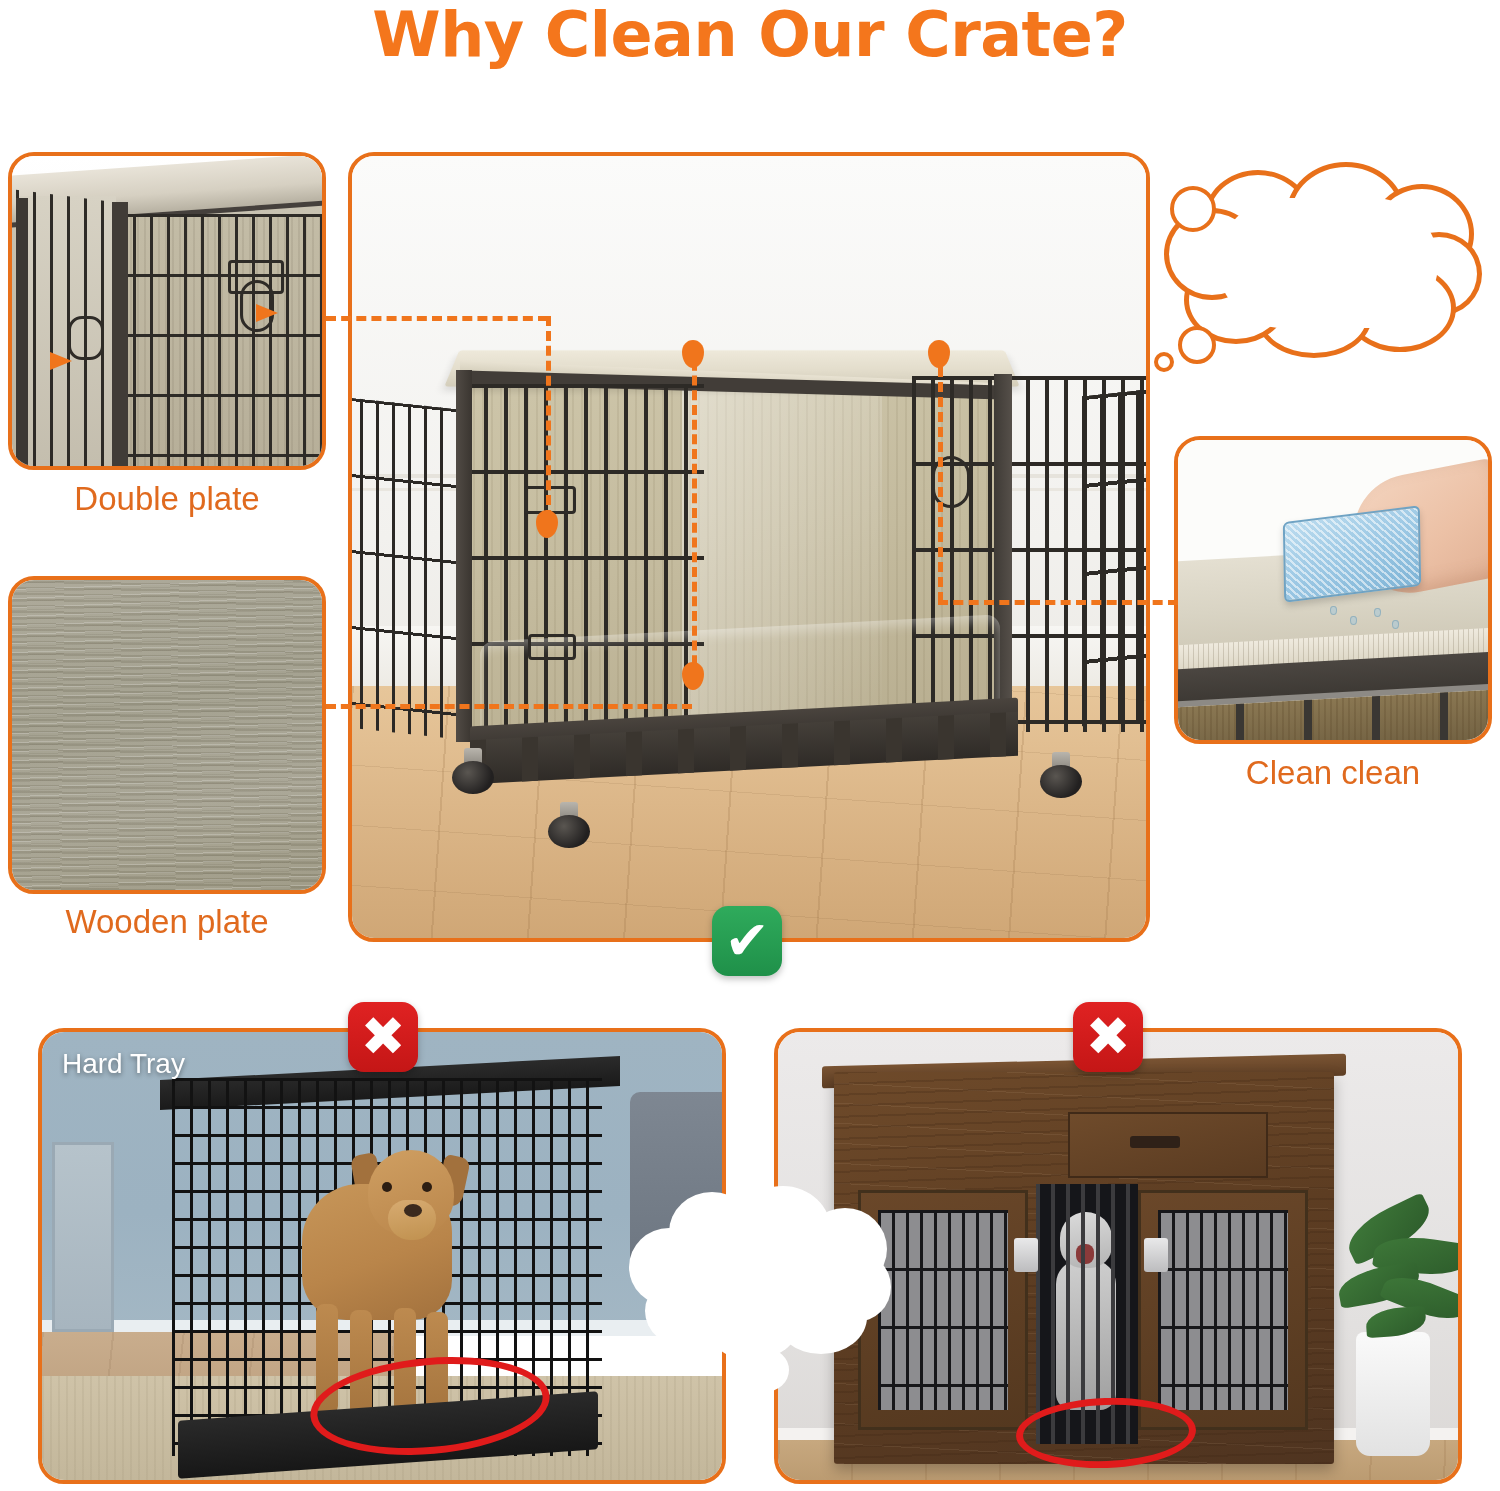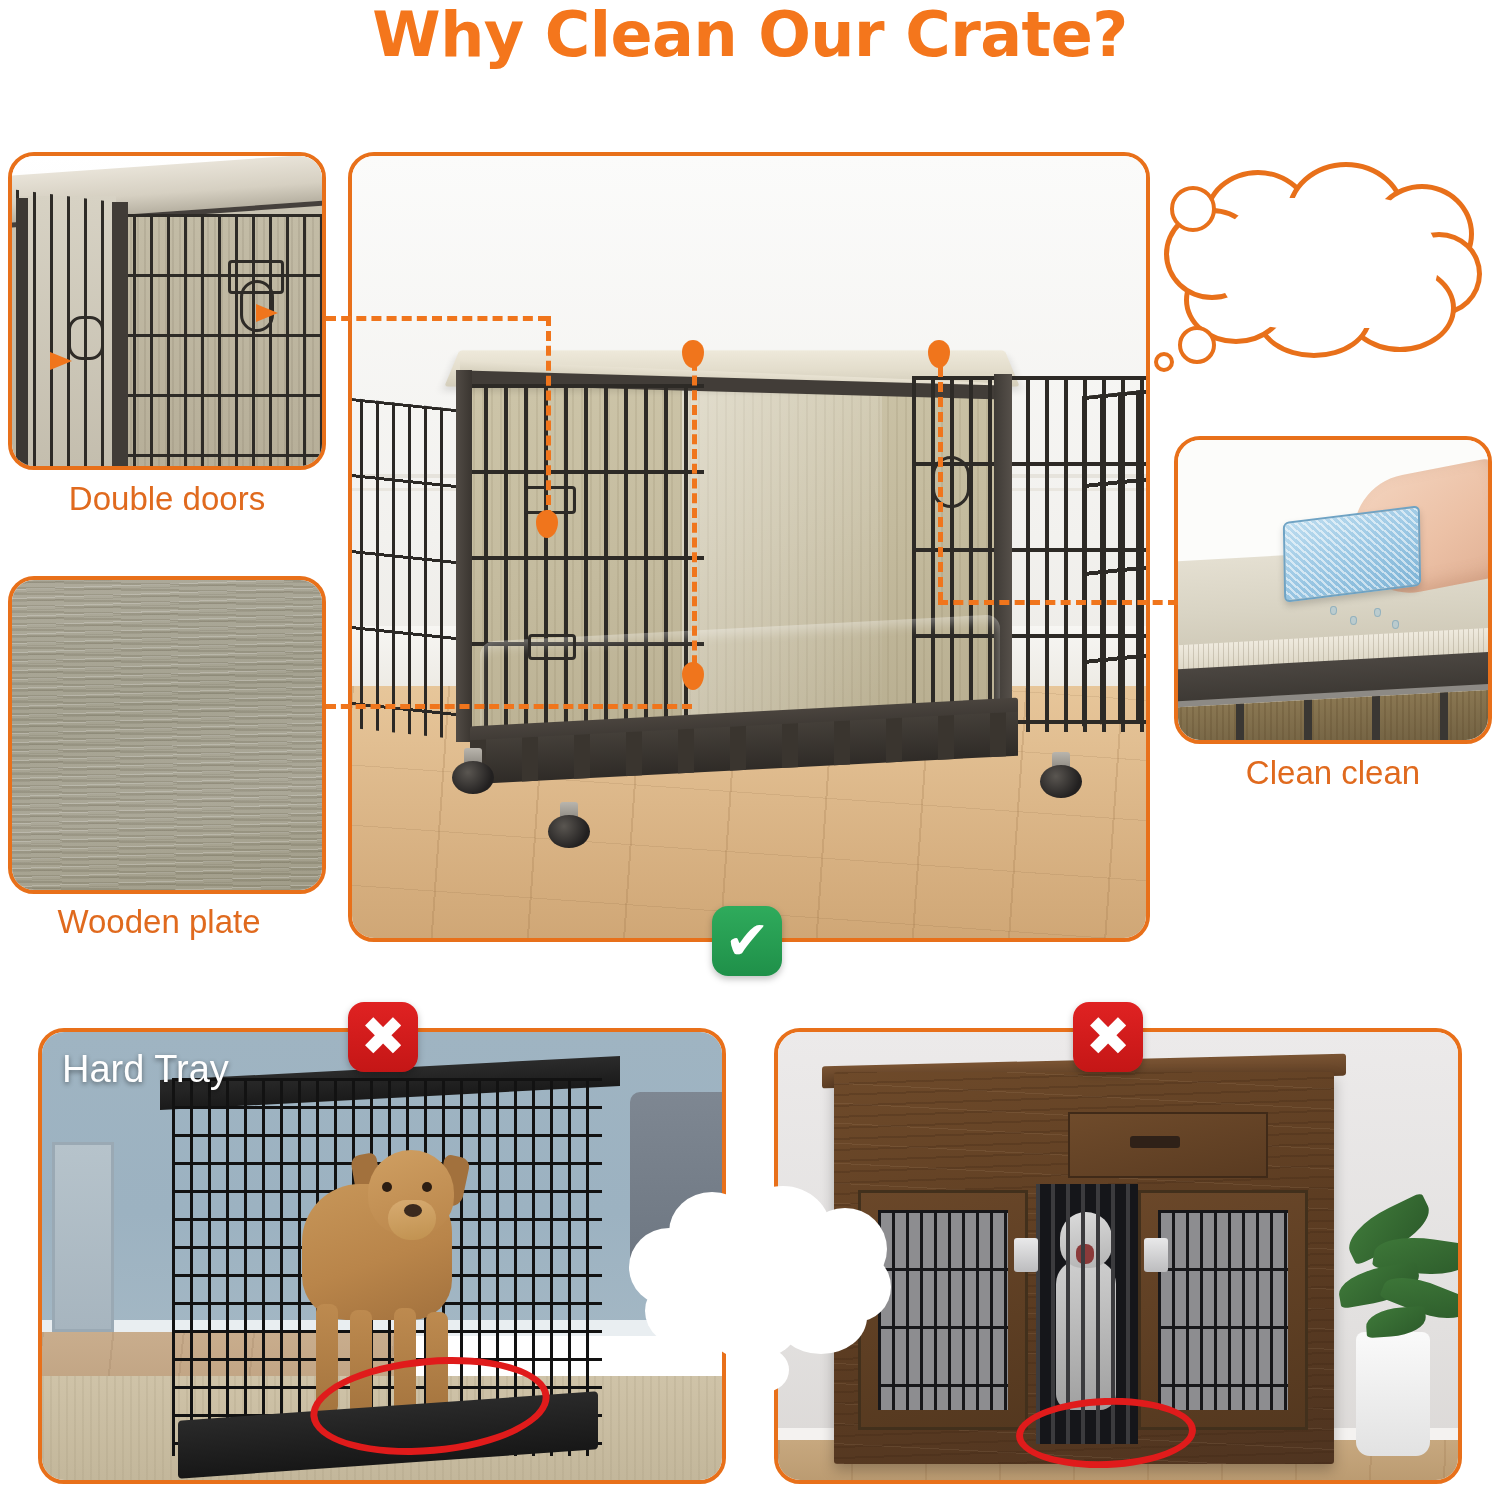--- a/index.html
+++ b/index.html
@@ -97,21 +97,21 @@
       repeating-linear-gradient(178deg,
         rgba(255,255,255,0.20) 0 1px,
         rgba(0,0,0,0.00) 1px 3px,
         rgba(90,84,66,0.13) 3px 4px,
         rgba(0,0,0,0.00) 4px 9px),
       repeating-linear-gradient(181deg,
         rgba(60,55,40,0.09) 0 2px,
         rgba(255,255,255,0.07) 2px 6px),
       linear-gradient(170deg,#a8a493 0%, #9e9b89 40%, #a5a190 70%, #99957f 100%);
   }
-  #cap-wood { left: 0; top: 903px; width: 318px; }
+  #cap-wood { left: 8px; top: 903px; width: 318px; }
 
   
   #p-clean { left: 1174px; top: 436px; width: 318px; height: 308px; }
   .ec-wall { position:absolute; inset:0; background:#fcfcfa; }
   .ec-topsurf {
     position:absolute; left:-10px; top:112px; width:350px; height:96px;
     background: linear-gradient(180deg,#e4dfd1 0%, #d9d4c4 55%, #cfc9b7 100%);
     transform: skewY(-3.2deg);
   }
   .ec-edge {
@@ -339,21 +339,21 @@
   .ru-dog { position:absolute; left:268px; top:180px; width:80px; height:214px; }
   .rdog-head { position:absolute; left:14px; top:0; width:52px; height:56px; background:linear-gradient(170deg,#dcdcdc,#b3b3b3); border-radius:26px 26px 22px 22px; }
   .rdog-body { position:absolute; left:10px; top:48px; width:60px; height:150px; background:linear-gradient(175deg,#cfcfcf,#9f9f9f); border-radius:24px 24px 16px 16px; }
   .rdog-mouth { position:absolute; left:30px; top:32px; width:18px; height:20px; background:#8a3a3a; border-radius:8px; }
   .ru-plantpot { position:absolute; left:578px; top:300px; width:74px; height:124px; background:linear-gradient(180deg,#fafafa,#e2e2e2); border-radius:8px 8px 14px 14px; }
   .leaf { position:absolute; background:linear-gradient(150deg,#3f7a3a,#2c5a2a); border-radius: 60% 10% 60% 10%; }
   .ru-ellipse { position:absolute; left:238px; top:366px; width:180px; height:70px; border:7px solid #E01B1B; border-radius:50%; transform: rotate(-2deg); z-index:12; }
   .ru-hinge { position:absolute; width:24px; height:34px; background:linear-gradient(180deg,#e9e9ea,#bcbcbe); border-radius:3px; }
 
   .photo-label {
-    position:absolute; color:#ffffff; font-size:38px; z-index:20;
+    position:absolute; color:#ffffff; font-size:28px; z-index:20;
     text-shadow: 0 2px 5px rgba(0,0,0,0.45);
     font-family:"Liberation Sans", sans-serif;
   }
 
   
   #bubble-others { position:absolute; left:625px; top:1192px; width:270px; height:190px; z-index:25; }
   .cloud-g-lobe { position:absolute; border-radius:50%; background:#ffffff; }
   .others-text {
     position:absolute; left:0; top:46px; width:270px; text-align:center;
     font-size:54px; font-weight:700; color:#6E6E6E; z-index:6;
@@ -377,21 +377,21 @@
     <div class="bars bars-v" style="left:4px;top:40px;width:100px;height:280px;position:absolute;transform:skewY(7deg);"></div>
     <div class="dd-postL"></div>
     <div class="dd-postM"></div>
     <div class="latch" style="left:216px;top:104px;width:56px;height:34px;"></div>
     <div class="latch" style="left:228px;top:124px;width:34px;height:52px;border-radius:18px;"></div>
     <div class="latch" style="left:56px;top:160px;width:36px;height:44px;border-radius:14px;"></div>
     <div class="arrow-o" style="left:244px;top:148px;"></div>
     <div class="arrow-o" style="left:38px;top:196px;"></div>
   </div>
 </div>
-<div class="caption" id="cap-doors">Double doors</div>
+<div class="caption" id="cap-doors">Double plate</div>
 
 <div class="panel" id="p-wood">
   <div class="panel-inner">
     <div class="wood-tex"></div>
   </div>
 </div>
 <div class="caption" id="cap-wood">Wooden plate</div>
 
 <div class="panel" id="p-clean">
   <div class="panel-inner">

